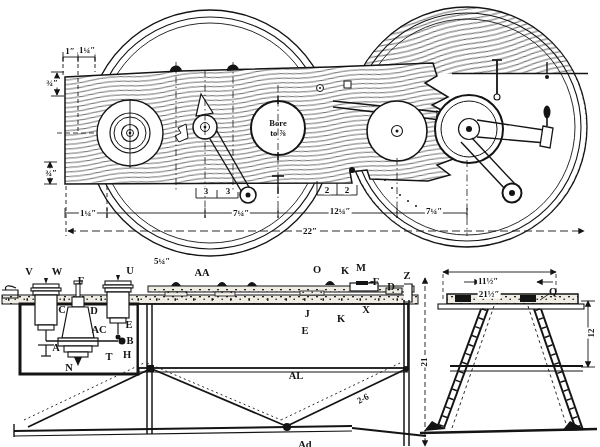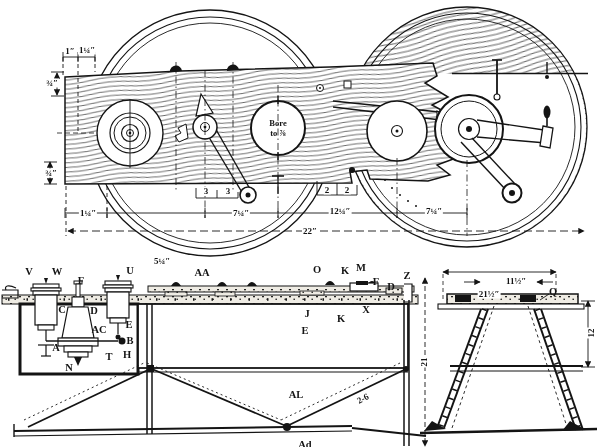--- a/index.html
+++ b/index.html
@@ -324,21 +324,21 @@
       <span class="ann dim" style="left: 347px; top: 190px;">2</span>
       <span class="ann dim" style="left: 88px; top: 213px;">1¼″</span>
       <span class="ann dim" style="left: 162px; top: 213px; margin-top: 48px;">5¼″</span>
       <span class="ann dim" style="left: 241px; top: 213px;">7¼″</span>
       <span class="ann dim" style="left: 340px; top: 211px; text-align: right;">12¼″</span>
       <span class="ann dim" style="left: 434px; top: 211px;">7¼″</span>
       <span class="ann dim" style="left: 310px; top: 231px;">22″</span>
       <span class="ann dim" style="left: 363px; top: 399px; transform: translate(-50%, -50%) rotate(-28deg);">2-6</span>
       <span class="ann dim" style="left: 424px; top: 362px; transform: translate(-50%, -50%) rotate(-90deg);">21</span>
       <span class="ann dim" style="left: 489px; top: 270px; margin-top: 24px;">21½″</span>
-      <span class="ann dim" style="left: 516px; top: 281px; text-align: center;">11½″</span>
+      <span class="ann dim" style="left: 488px; top: 281px; text-align: center;">11½″</span>
       <span class="ann dim" style="left: 591px; top: 333px; transform: translate(-50%, -50%) rotate(-90deg);">12</span>
       <span class="ann part" style="left: 29px; top: 272px;">V</span>
       <span class="ann part" style="left: 57px; top: 272px;">W</span>
       <span class="ann part" style="left: 81px; top: 281px;">F</span>
       <span class="ann part" style="left: 130px; top: 271px;">U</span>
       <span class="ann part" style="left: 62px; top: 310px;">C</span>
       <span class="ann part" style="left: 94px; top: 311px;">D</span>
       <span class="ann part" style="left: 99px; top: 330px;">AC</span>
       <span class="ann part" style="left: 129px; top: 325px;">E</span>
       <span class="ann part" style="left: 130px; top: 341px;">B</span>
@@ -350,18 +350,18 @@
       <span class="ann part" style="left: 317px; top: 270px;">O</span>
       <span class="ann part" style="left: 345px; top: 271px;">K</span>
       <span class="ann part" style="left: 361px; top: 268px;">M</span>
       <span class="ann part" style="left: 376px; top: 282px;">F</span>
       <span class="ann part" style="left: 391px; top: 287px;">D</span>
       <span class="ann part" style="left: 407px; top: 276px;">Z</span>
       <span class="ann part" style="left: 307px; top: 314px;">J</span>
       <span class="ann part" style="left: 341px; top: 319px;">K</span>
       <span class="ann part" style="left: 305px; top: 331px;">E</span>
       <span class="ann part" style="left: 366px; top: 310px;">X</span>
-      <span class="ann part" style="left: 296px; top: 395px; text-align: center;">AL</span>
+      <span class="ann part" style="left: 296px; top: 376px; text-align: center;">AL</span>
       <span class="ann part" style="left: 305px; top: 445px;">Ad</span>
       <span class="ann part" style="left: 553px; top: 292px;">Q</span>
     </div>
 
 </div>
 
 </body></html>

